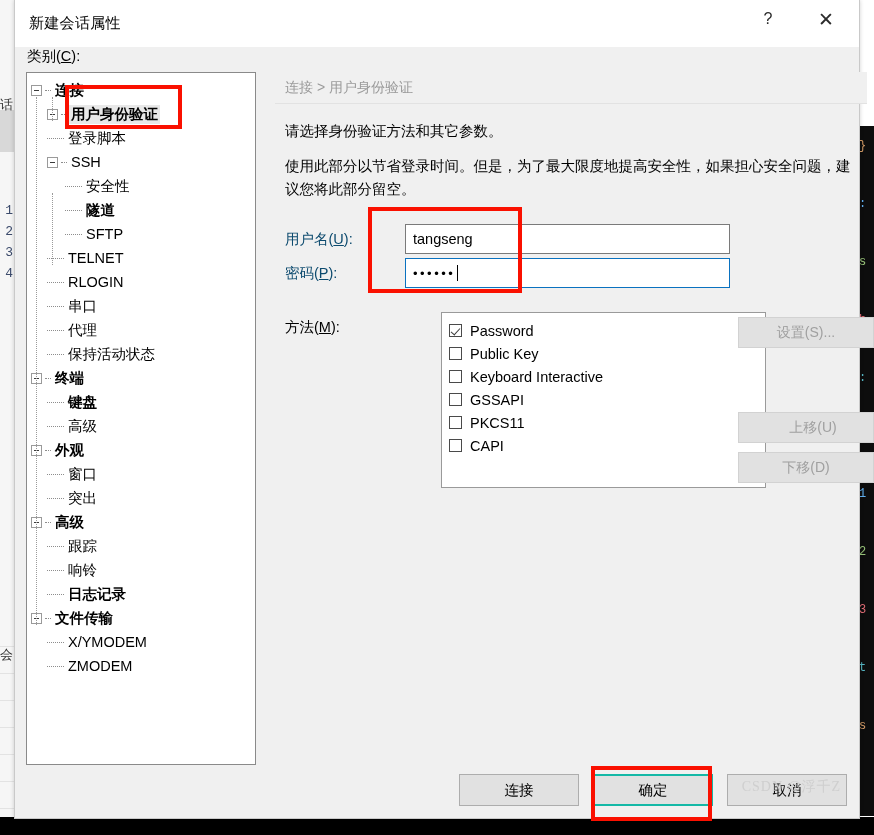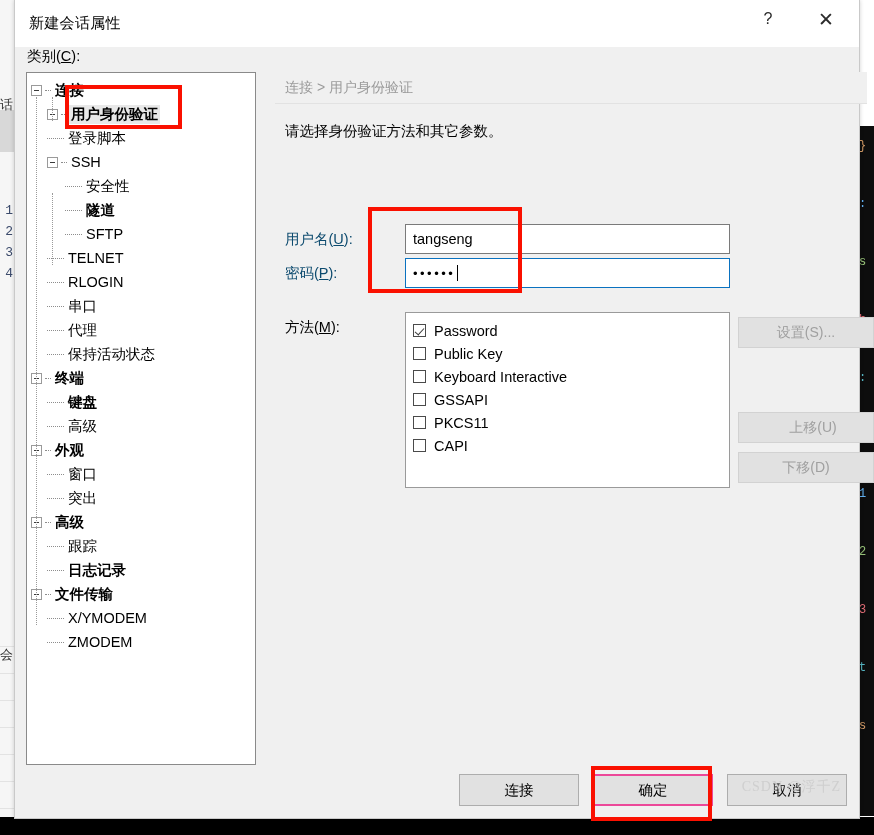--- a/index.html
+++ b/index.html
@@ -140,21 +140,21 @@
   .finput.focused { border: 1px solid #0a72c0; }
   #password-dots {
     letter-spacing: 2.5px; font-size: 13px; line-height: 1;
   }
   #pw-caret {
     display: inline-block; width: 1px; height: 16px;
     background: #000; margin-left: 2px; vertical-align: middle;
   }
 
   
-  #methods-wrap { position: absolute; left: 0; top: 240px; width: 594px; display: flex; }
+  #methods-wrap { position: absolute; left: 0; top: 240px; width: 594px; display: flex; gap: 36px; }
   #methods-label { width: 130px; padding-left: 10px; font-size: 14.5px; color: #000; padding-top: 6px; }
   #methods-box {
     width: 325px; height: 176px; background: #fff;
     border: 1px solid #9a9a9a; padding: 6px 0 0 7px;
   }
   .mrow { display: flex; align-items: center; height: 23px; font-size: 14.5px; color: #000; }
   .cbox {
     width: 13px; height: 13px; border: 1px solid #4a4a4a; background: #fff;
     margin-right: 8px; position: relative; flex: 0 0 auto;
   }
@@ -178,21 +178,21 @@
   
   #bottom-buttons {
     position: absolute; left: 0; bottom: 12px; width: 846px;
     display: flex; justify-content: flex-end; padding-right: 14px; gap: 14px;
   }
   .bbtn {
     width: 120px; height: 32px; background: #e1e1e1;
     border: 1px solid #adadad; font-size: 14.5px; color: #000;
     display: flex; align-items: center; justify-content: center;
   }
-  .bbtn.default { border: 2px solid #ec4899; }
+  .bbtn.default { border: 2px solid #14b8a6; }
 
   
   .redbox { position: absolute; border: 4px solid #fa1000; pointer-events: none; }
   #red-tree  { left: 65px;  top: 85px;  width: 117px; height: 44px; }
   #red-creds { left: 368px; top: 207px; width: 154px; height: 86px; }
   #red-ok    { left: 591px; top: 766px; width: 121px; height: 55px; }
 
   #watermark {
     position: absolute; right: 18px; bottom: 22px;
     font-size: 14px; color: #cfcfcf; letter-spacing: 1px;
@@ -351,20 +351,25 @@
           <span class="spacer" style="width: 0px;"></span>
           <span class="twist"></span>
           <span class="stub" style="width: 6px;"></span>
           <span class="lbl">高级</span>
         </div>
         <div class="tnode">
           <span class="spacer" style="width: 16px;"></span>
           <span class="stub" style="width: 17px;"></span>
           <span class="lbl">跟踪</span>
         </div>
+        <div class="tnode">
+          <span class="spacer" style="width: 16px;"></span>
+          <span class="stub" style="width: 17px;"></span>
+          <span class="lbl">响铃</span>
+        </div>
         <div class="tnode bold">
           <span class="spacer" style="width: 16px;"></span>
           <span class="stub" style="width: 17px;"></span>
           <span class="lbl">日志记录</span>
         </div>
         <div class="tnode bold">
           <span class="spacer" style="width: 0px;"></span>
           <span class="twist"></span>
           <span class="stub" style="width: 6px;"></span>
           <span class="lbl">文件传输</span>
@@ -383,20 +388,21 @@
         <div class="vline" style="left: 25px; top: 24px; height: 24px;"></div>
         <div class="vline" style="left: 25px; top: 120px; height: 72px;"></div>
       </div>
   </div>
 
   <div id="content">
 
     <div id="breadcrumb">连接 &gt; 用户身份验证</div>
 
     <div id="desc1">请选择身份验证方法和其它参数。</div>
+    <div id="desc2">使用此部分以节省登录时间。但是，为了最大限度地提高安全性，如果担心安全问题，建议您将此部分留空。</div>
 
     <div id="form">
       <div class="frow">
         <div class="flabel">
           <span>用户名</span>(<span class="ul">U</span>)<span>:</span>
         </div>
         <div class="finput" id="username-input" placeholder="">tangseng</div>
       </div>
       <div class="frow">
         <div class="flabel">

